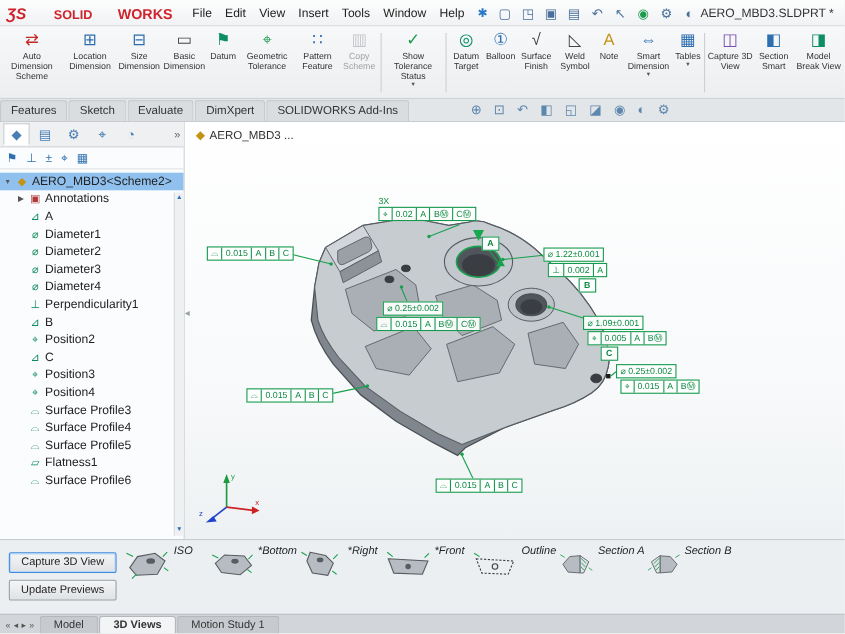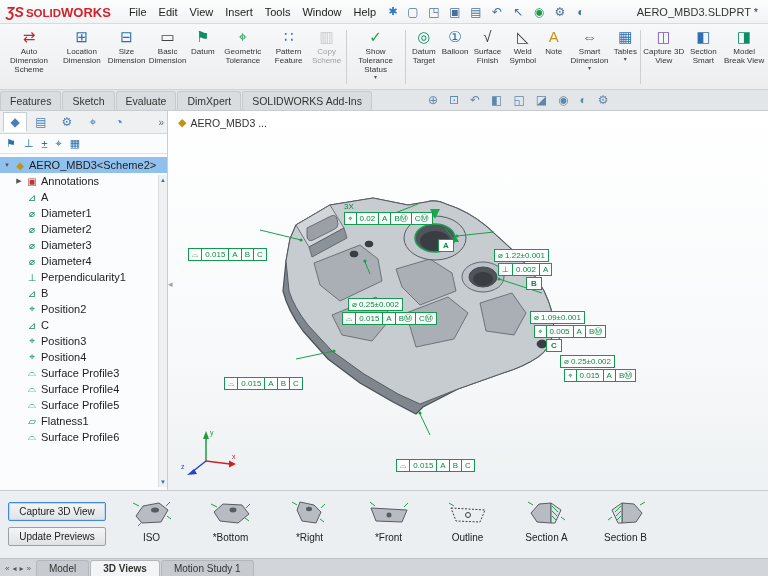--- a/index.html
+++ b/index.html
@@ -5,21 +5,21 @@
   * { box-sizing: border-box; margin: 0; padding: 0; }
   html,body { width:768px; height:576px; overflow:hidden; }
   body {
     font-family: "Liberation Sans", "DejaVu Sans", sans-serif;
     font-size: 11px; color:#222; background:#eef0f2;
     display:flex; flex-direction:column;
   }
   
   .titlebar { height:24px; flex:0 0 24px; display:flex; align-items:center;
     background:linear-gradient(#fdfdfd,#f0f2f4); border-bottom:1px solid #d8dadc; padding:0 6px; }
-  .logo { display:flex; align-items:baseline; margin-right:12px; white-space:nowrap; }
+  .logo { display:flex; align-items:baseline; margin-right:12px; white-space:nowrap;gap:23px; }
   .logo-mark { color:#d0242c; font-weight:bold; font-style:italic; font-size:14px; margin-right:2px; }
   .logo-solid { color:#d0242c; font-weight:bold; font-size:11.5px; }
   .logo-works { color:#d0242c; font-size:13px;font-weight:bold; }
   .menu { display:flex; }
   .menu .mitem { padding:3px 6px; font-size:11px; }
   .pin { color:#2878c8; margin:0 6px; font-size:11px; }
   .quickbar { display:flex; align-items:center; gap:2px; }
   .qicon { width:19px; text-align:center; color:#4a6f9b; font-size:12px; line-height:18px; }
   .doc-title { margin-left:auto; font-size:11px; color:#333; padding-right:4px; white-space:nowrap; }
   
@@ -66,38 +66,38 @@
     border-left:1px solid #dadde0; display:flex; flex-direction:column; justify-content:space-between;
     align-items:center; font-size:6px; color:#2a6fc0; padding:2px 0; }
   
   .viewport { flex:1; position:relative; overflow:hidden;
     background:linear-gradient(180deg,#ffffff 0%,#f7f9fa 65%,#eef1f3 100%); }
   .vsvg { position:absolute; left:0; top:0; }
   .crumb { position:absolute; left:10px; top:5px; display:flex; gap:4px; align-items:center;
     font-size:10.5px; color:#333; }
   .crumb .ci { color:#c49316; font-size:11px; }
   .vhandle { position:absolute; left:0; top:168px; color:#9aa0a6; font-size:9px; }
-  .co { position:absolute; display:flex; flex-direction:column; align-items:flex-start; gap:1px; z-index:5;margin-top:24px; }
+  .co { position:absolute; display:flex; flex-direction:column; align-items:flex-start; gap:1px; z-index:5; }
   .colabel { font-size:8px; color:#0b8a42; line-height:8px; }
   .fcf { display:flex; border:1px solid #149a4d; background:rgba(255,255,255,.93); }
   .fcf span { padding:0 3px; border-left:1px solid #149a4d; font-size:8px; line-height:11px;
     color:#0b8a42; white-space:nowrap; }
   .fcf span:first-child { border-left:none; }
   .dim { border:1px solid #149a4d; background:rgba(255,255,255,.93); font-size:8px; line-height:11px;
     padding:0 3px; color:#0b8a42; white-space:nowrap; }
   .dflag { border:1px solid #149a4d; background:#fff; font-size:8px; line-height:11px; padding:0 4px;
     color:#0b8a42; font-weight:bold; }
   
   .bottom { flex:0 0 68px; height:68px; background:#eceff1; border-top:1px solid #c8ccd0; display:flex; }
   .bleft { width:112px; flex:0 0 112px; display:flex; flex-direction:column; gap:6px; padding:11px 0 0 8px; }
   .bbtn { width:98px; height:19px; font-size:10px; background:linear-gradient(#f4f5f6,#dfe2e5);
     border:1px solid #9aa0a6; border-radius:2px; text-align:center; line-height:17px; color:#222; }
   .bbtn.primary { border:1px solid #3d8ae0; box-shadow:inset 0 0 0 1px #bcd8f5; }
   .views { flex:1; display:flex; align-items:flex-start; padding-top:5px; }
-  .vthumb { width:79px; display:flex; flex-direction:column; align-items:center; gap:2px; }
+  .vthumb { width:79px; display:flex; flex-direction:row; gap:2px;font-style:italic; }
   .vthumb svg { width:44px; height:34px; }
   .vlabel { font-size:10px; color:#222; white-space:nowrap; }
   
   .btabs { flex:0 0 18px; height:18px; background:#d2d6da; display:flex; align-items:flex-end;
     padding-left:2px; border-top:1px solid #bfc3c7; }
   .bnav { display:flex; gap:3px; color:#555; font-size:8px; align-items:center; padding:0 5px 3px 3px; }
   .btab { padding:2px 12px; font-size:10px; background:#c7cbd0; border:1px solid #b4b8bd;
     border-bottom:none; border-radius:3px 3px 0 0; margin-right:1px; color:#333; white-space:nowrap; }
   .btab.active { background:#f2f4f6; font-weight:bold; }
 </style>

